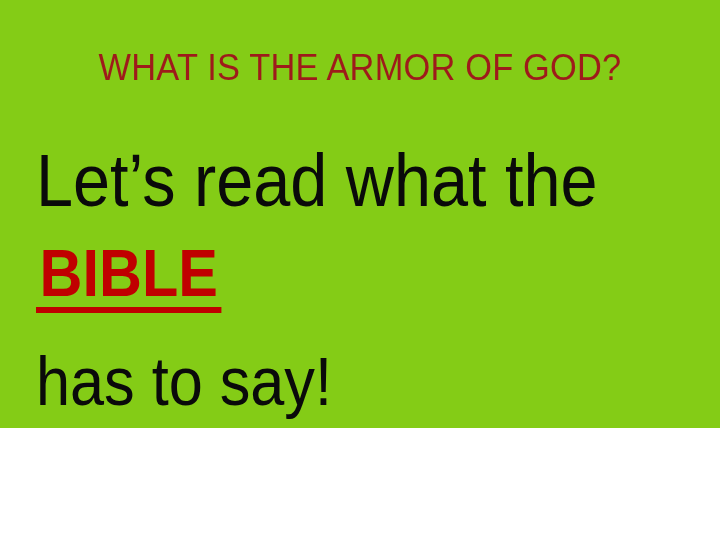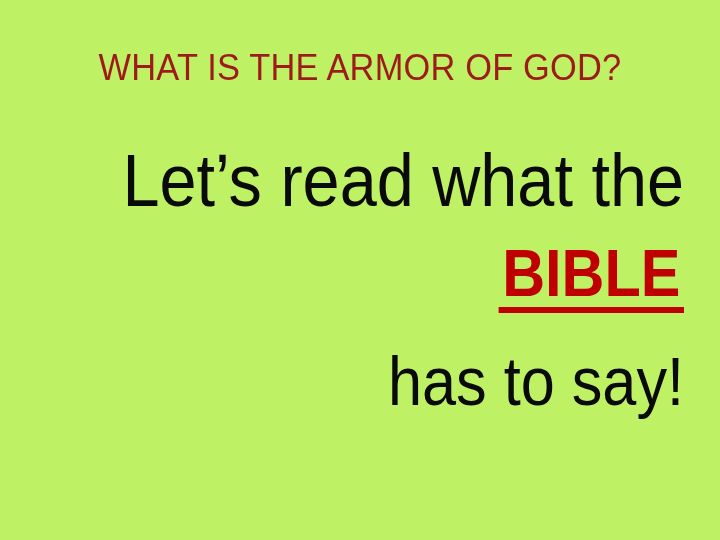--- a/index.html
+++ b/index.html
@@ -11,22 +11,22 @@
     width: 720px;
     height: 540px;
     background: #ffffff;
     font-family: "Liberation Sans", sans-serif;
     overflow: hidden;
   }
 
   .slide {
     position: relative;
     width: 720px;
-    height: 540px;
-    background: #bef264;
+    height: 428px;
+    background: #84cc16;
     box-sizing: border-box;
     padding-left: 47px;
   }
 
   
   .slide-title {
     position: absolute;
     left: 0;
     top: 46px;
     width: 720px;
@@ -41,21 +41,21 @@
     transform: scaleX(0.93);
     transform-origin: 50% 50%;
   }
 
   
   .body-block {
     position: absolute;
     left: 0;
     top: 140px;
     width: 720px;
-    text-align: right;
+    text-align: left;
   }
 
   .body-line {
     display: block;
     color: #0a0a0a;
     font-family: "Liberation Sans", sans-serif;
     font-weight: 400;
     white-space: nowrap;
   }
 

